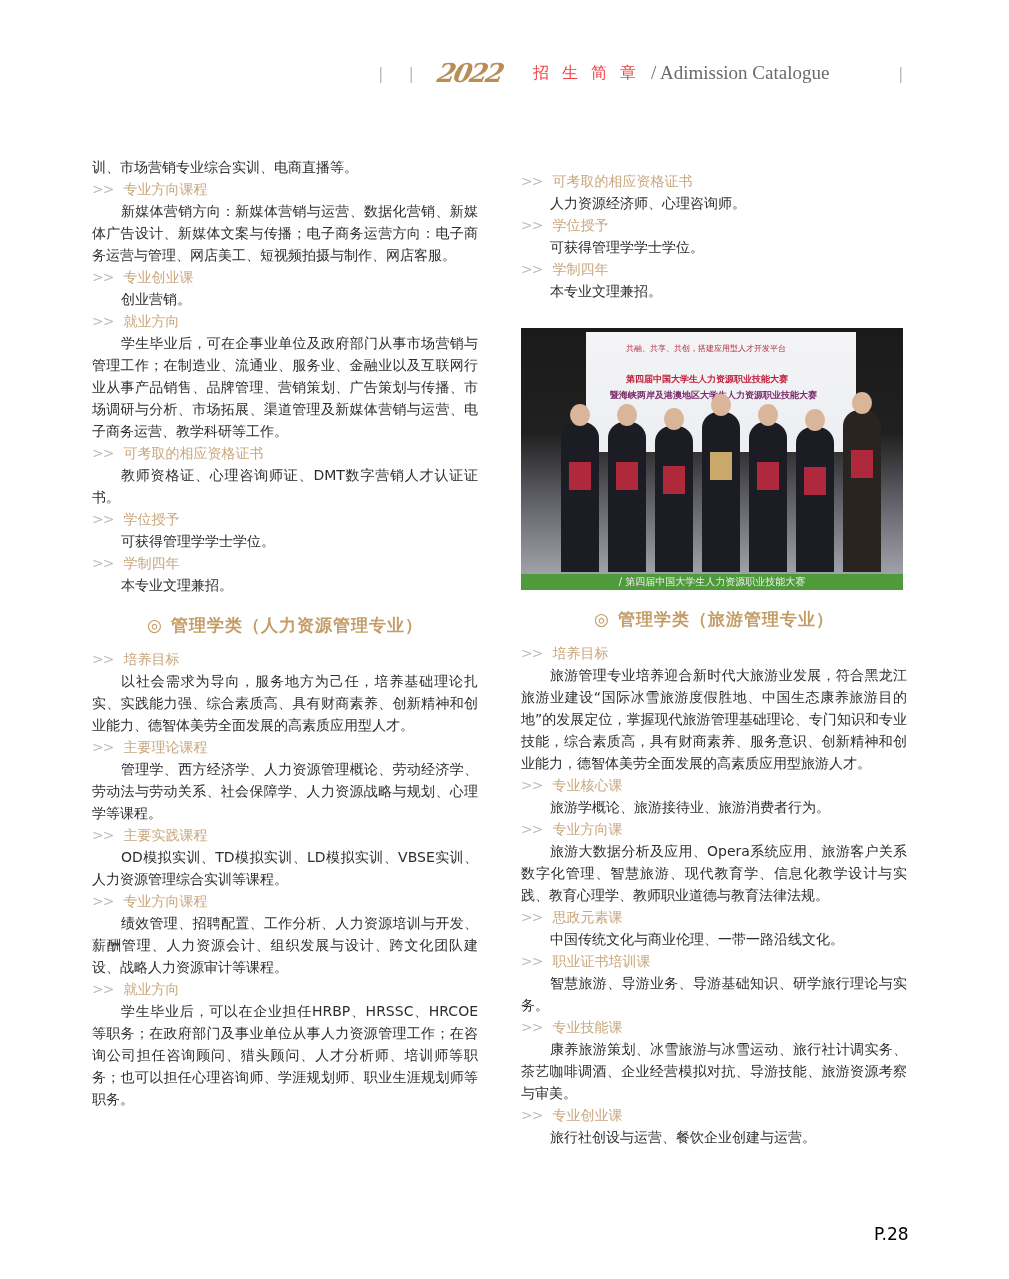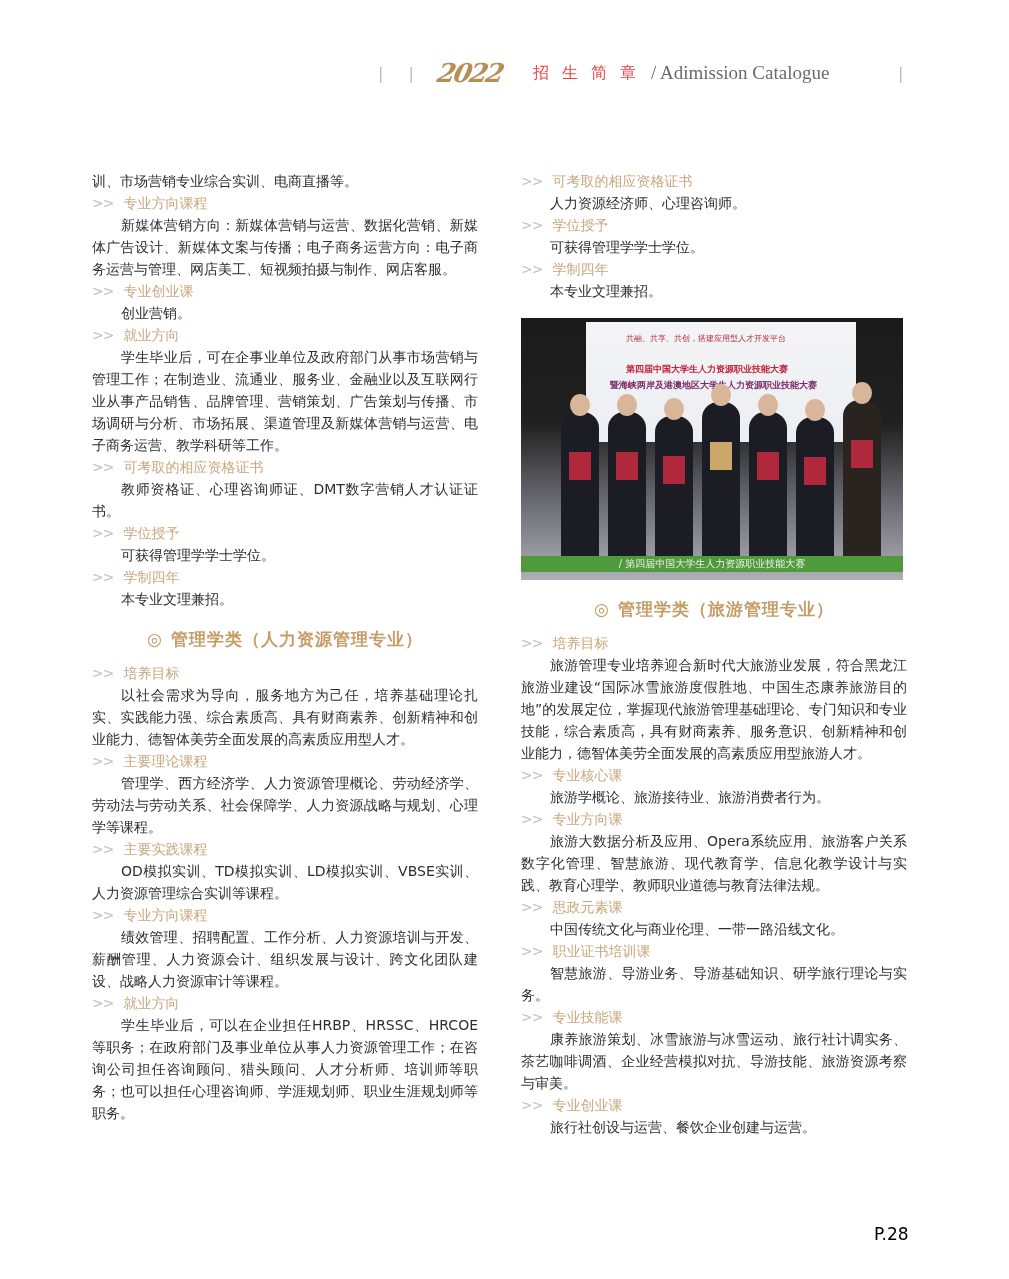--- a/index.html
+++ b/index.html
@@ -23,54 +23,54 @@
   }
   .header .title-cn {
     font-family: "DejaVu Serif", serif; color: #ef4444; font-size: 16px; letter-spacing: 13px;
   }
   .header .title-en {
     font-family: "Liberation Serif", serif; color: #6a6a6a; font-size: 19px; margin-left: 2px;
   }
   .header .bar-right { position: absolute; left: 520px; color: #b9b9b9; font-size: 16px; }
 
   .col { position: absolute; width: 386px; font-size: 14px; line-height: 22px; }
-  .col.left { left: 92px; top: 170px; }
+  .col.left { left: 92px; top: 156px; }
   .col.right { left: 521px; top: 170px; }
 
   .sub {
     color: #c8a77d; font-size: 14px; line-height: 22px; margin: 0;
   }
   .sub .arrow { color: #bdbdbd; margin-right: 10px; letter-spacing: -1px; }
   .para { margin: 0; text-indent: 29px; text-align: justify; color: #2e2e2e; }
   .para.no-indent { text-indent: 0; }
 
   .section-title {
     font-family: "DejaVu Serif", serif; font-weight: bold; color: #c49c66;
     font-size: 17px; text-align: center; margin: 18px 0 12px 0; letter-spacing: 1px;
   }
   .section-title .mark { margin-right: 8px; }
 
   .photo {
-    position: relative; width: 382px; height: 262px; margin: 16px 0 14px 0;
+    position: relative; width: 382px; height: 262px; margin: 26px 0 14px 0;
     background: linear-gradient(180deg, #1a1a1a 0%, #202020 40%, #6a6a72 70%, #aeb0b7 100%);
     overflow: hidden;
   }
   .photo .screen {
     position: absolute; left: 65px; top: 4px; width: 270px; height: 120px;
     background: linear-gradient(180deg, #f4f4f6 0%, #eceef2 100%);
   }
   .photo .screen .l1 { position:absolute; top:6px; left:40px; font-size:8px; color:#b03040; font-family:"DejaVu Serif", serif; }
   .photo .screen .l2 { position:absolute; top:36px; left:40px; font-size:9px; color:#c0203a; font-weight:bold; font-family:"DejaVu Serif", serif; }
   .photo .screen .l3 { position:absolute; top:52px; left:24px; font-size:9px; color:#7a2a6a; font-weight:bold; font-family:"DejaVu Serif", serif; }
   .photo .people { position: absolute; left: 40px; bottom: 18px; width: 320px; height: 170px; display: flex; justify-content: space-between; align-items: flex-end; }
   .photo .person { width: 38px; border-radius: 16px 16px 0 0; background: #1c1c24; position: relative; }
   .photo .person::before { content:""; position:absolute; top:-18px; left:9px; width:20px; height:22px; border-radius:50%; background:#d9b59a; }
   .photo .person .cert { position:absolute; top:40px; left:8px; width:22px; height:28px; background:#b0283c; }
   .photo .caption {
-    position: absolute; left: 0; bottom: 8px; width: 100%; height: 16px;
+    position: absolute; left: 0; bottom: 0; width: 100%; height: 16px;
     background: #4f9a3a; color: #f0f0f0; font-size: 10px; line-height: 16px; text-align: center;
   }
   .page-num {
     position: absolute; left: 874px; top: 1224px; font-size: 17px; color: #000000;
     font-family: "DejaVu Sans", sans-serif;
   }
 </style>
 </head>
 <body>
 

